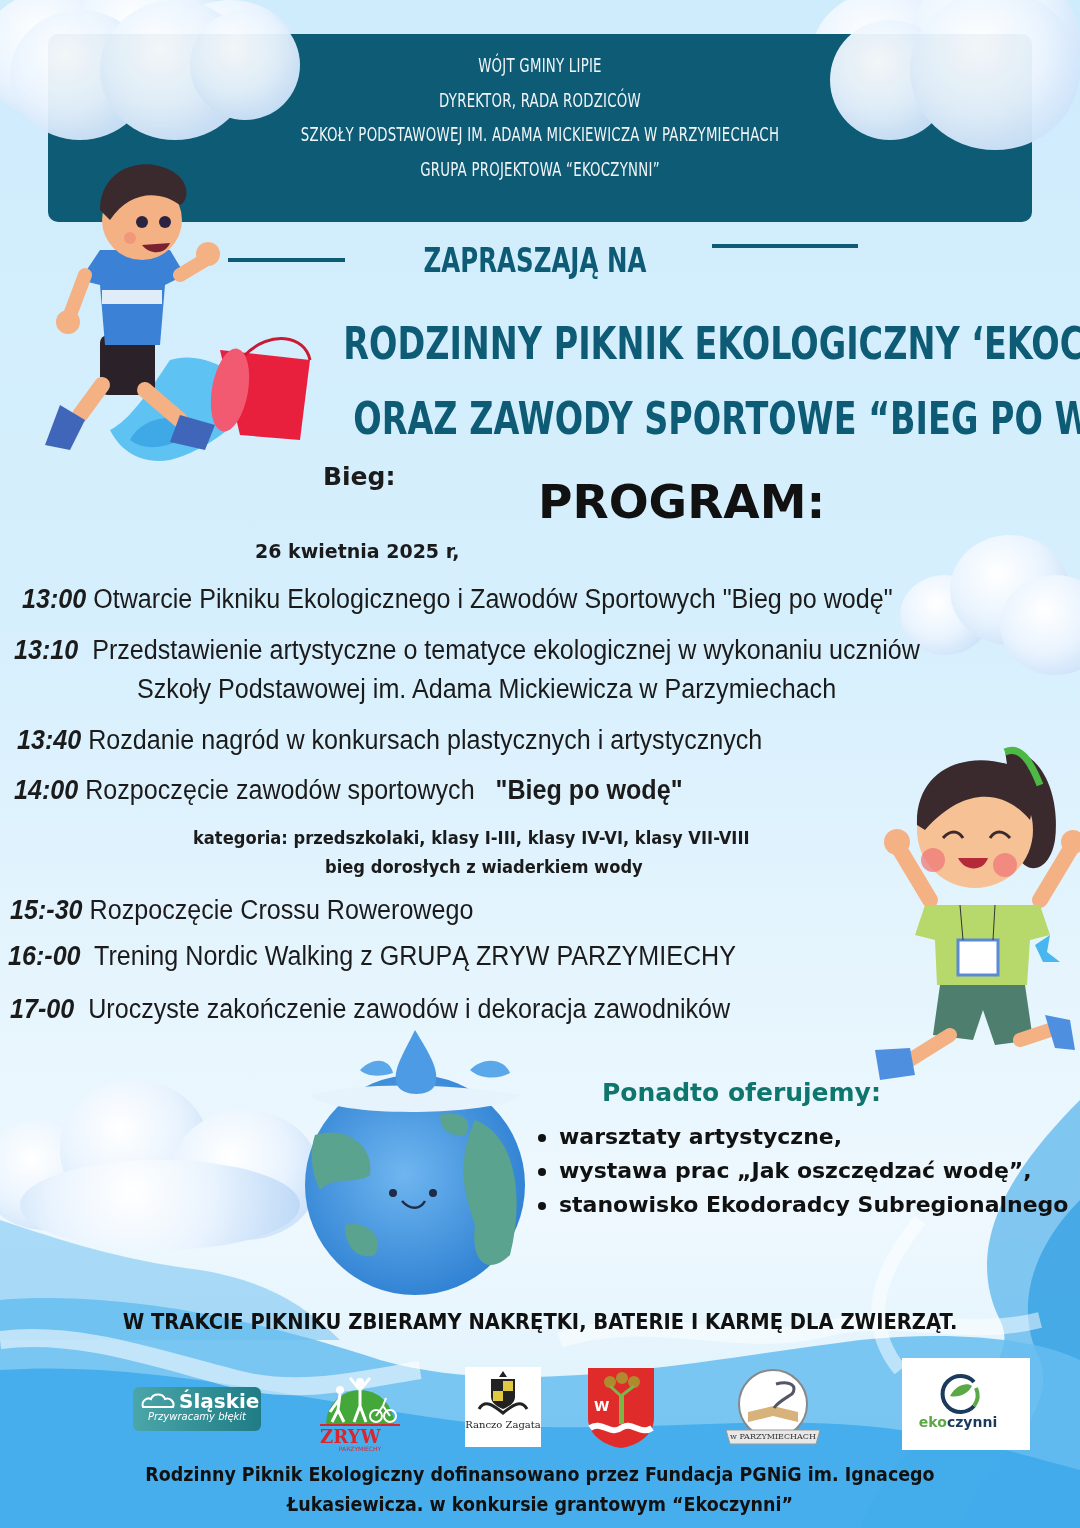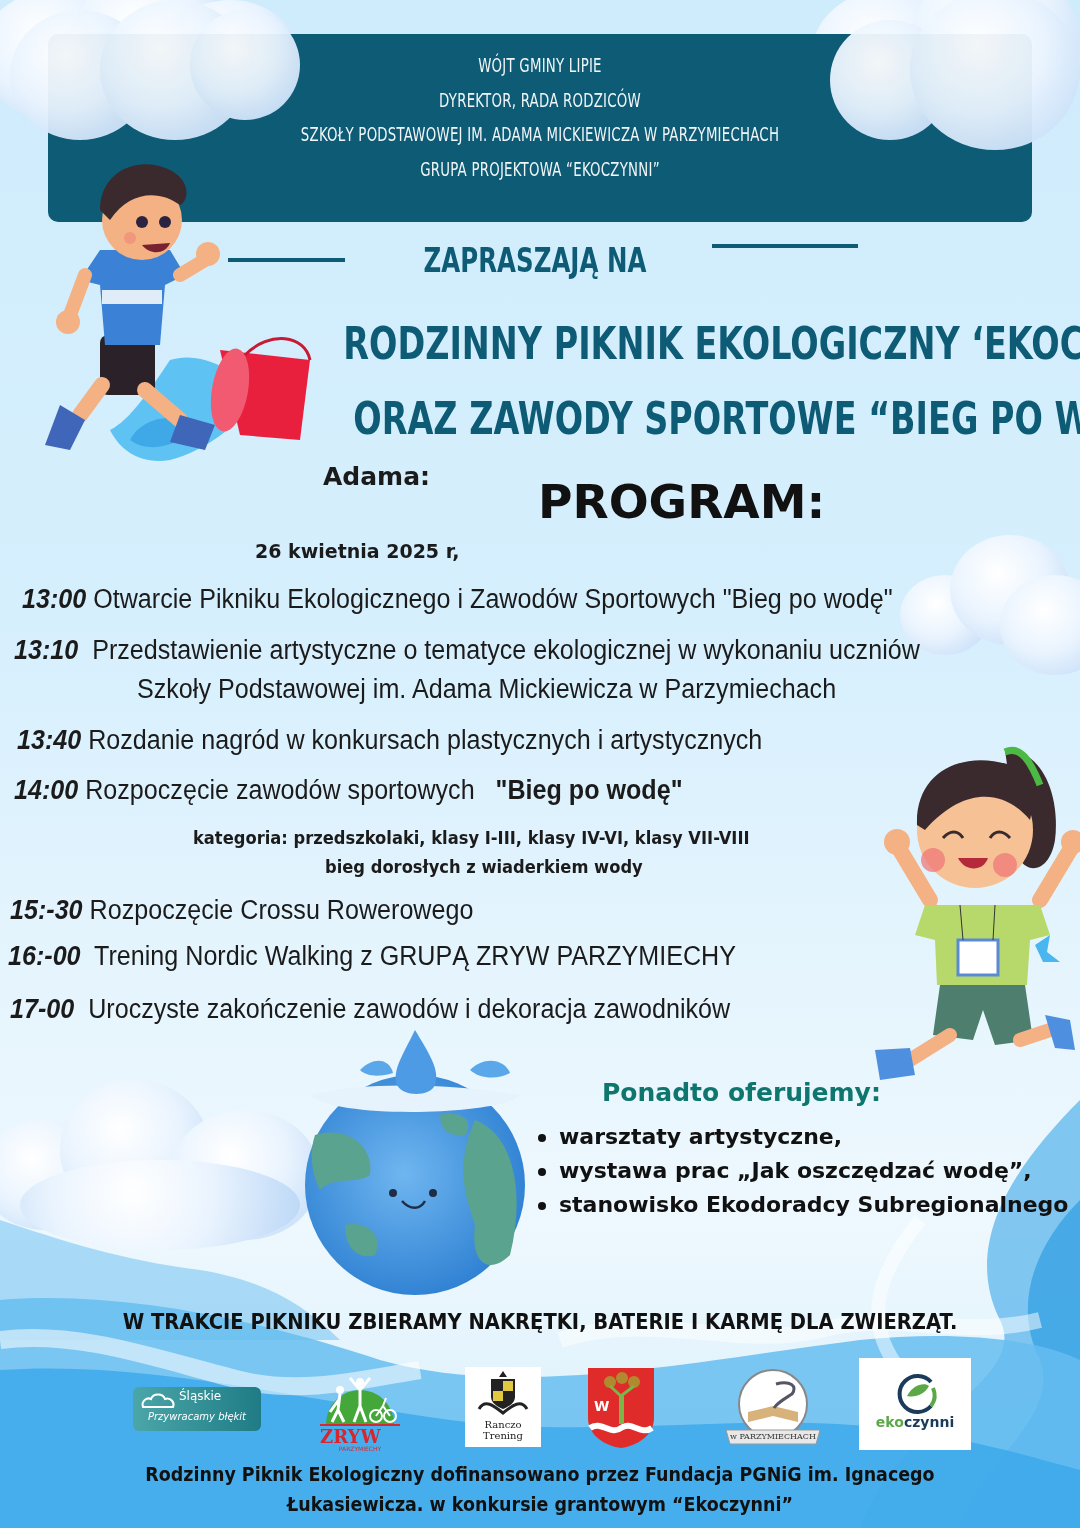--- a/index.html
+++ b/index.html
@@ -132,21 +132,21 @@
   <circle cx="100" cy="88" r="6" fill="#f08b78" opacity="0.7"></circle>
 </svg>
 
 <div class="teal-rule" style="left:228px;top:258px;width:117px"></div>
 <div class="teal-rule" style="left:712px;top:244px;width:146px"></div>
 
 <div class="headline" style="left:380px;top:240px;width:310px;font-size:34px;transform:scaleX(0.72)">ZAPRASZAJĄ NA</div>
 <div class="headline" style="left:240px;top:318px;width:860px;font-size:44px;transform:scaleX(0.76)">RODZINNY PIKNIK EKOLOGICZNY ‘EKOCZYNNI”</div>
 <div class="headline" style="left:250px;top:393px;width:860px;font-size:44px;transform:scaleX(0.76)">ORAZ ZAWODY SPORTOWE “BIEG PO WODĘ”</div>
 
-<div class="txt" style="left:323px;top:462px;font-family:'DejaVu Sans',sans-serif;font-weight:bold;font-size:25px">Adama:</div>
+<div class="txt" style="left:323px;top:462px;font-family:'DejaVu Sans',sans-serif;font-weight:bold;font-size:25px">Bieg:</div>
 <div class="txt" style="left:538px;top:474px;font-family:'DejaVu Sans',sans-serif;font-weight:bold;font-size:47px;color:#111">PROGRAM:</div>
 <div class="txt" style="left:255px;top:540px;font-family:'DejaVu Sans',sans-serif;font-weight:bold;font-size:19px">26 kwietnia 2025 r,</div>
 
 <div class="txt item-line" style="left:22px;top:584px">
   <span class="time">13:00</span>
   <span>Otwarcie Pikniku Ekologicznego i Zawodów Sportowych "Bieg po wodę"</span>
 </div>
 <div class="txt item-line" style="left:14px;top:635px">
   <span class="time">13:10</span>&nbsp;
   <span>Przedstawienie artystyczne o tematyce ekologicznej w wykonaniu uczniów</span>
@@ -234,21 +234,21 @@
 <div class="offer-title">Ponadto oferujemy:</div>
 <ul class="offer-list">
   <li><span class="bullet"></span><span>warsztaty artystyczne,</span></li>
   <li><span class="bullet"></span><span>wystawa prac „Jak oszczędzać wodę”,</span></li>
   <li><span class="bullet"></span><span>stanowisko Ekodoradcy Subregionalnego</span></li>
 </ul>
 
 <div class="collect">W TRAKCIE PIKNIKU ZBIERAMY NAKRĘTKI, BATERIE I KARMĘ DLA ZWIERZĄT.</div>
 
 <div class="logo" style="left:133px;top:1387px;width:128px;height:44px;border-radius:6px;background:linear-gradient(90deg,#4aa6a8,#1f7c86)">
-  <div style="position:absolute;left:46px;top:2px;color:#fff;font-family:'DejaVu Sans',sans-serif;font-weight:normal;font-size:12px">Śląskie</div>
+  <div style="position:absolute;left:46px;top:2px;color:#fff;font-family:'DejaVu Sans',sans-serif;font-weight:bold;font-size:20px">Śląskie</div>
   <div style="position:absolute;left:4px;top:24px;width:120px;text-align:center;color:#fff;font-family:'DejaVu Sans',sans-serif;font-style:italic;font-size:10px">Przywracamy błękit</div>
   <svg style="position:absolute;left:6px;top:4px" width="38" height="20" viewBox="0 0 38 20">
       <path d="M4 16 C 2 10, 8 6, 12 8 C 14 2, 24 2, 26 8 C 32 6, 36 12, 34 16 Z" fill="none" stroke="#fff" stroke-width="2"></path>
     </svg>
 </div>
 
 <div class="logo" style="left:320px;top:1368px;width:80px;height:84px">
   <svg width="80" height="56" viewBox="0 0 80 56" style="position:absolute;left:0;top:0">
     <path d="M6 56 A 34 34 0 0 1 74 56 Z" fill="#44a73a"></path>
     <circle cx="20" cy="22" r="4" fill="#fff"></circle>
@@ -264,21 +264,21 @@
 </div>
 
 <div class="logo" style="left:465px;top:1367px;width:76px;height:80px;background:#fff">
   <svg width="76" height="50" viewBox="0 0 76 50" style="position:absolute;left:0;top:2px">
     <path d="M38 2 L 42 8 L 34 8 Z" fill="#222"></path>
     <path d="M26 10 L 50 10 L 50 28 C 50 36, 38 40, 38 40 C 38 40, 26 36, 26 28 Z" fill="#222"></path>
     <rect x="38" y="12" width="10" height="10" fill="#e0c840"></rect>
       <rect x="28" y="22" width="10" height="10" fill="#e0c840"></rect>
     <path d="M14 40 C 20 30, 28 36, 38 44 C 48 36, 56 30, 62 40" stroke="#222" stroke-width="3" fill="none"></path>
   </svg>
-  <div style="position:absolute;left:0;top:52px;width:76px;text-align:center;color:#222;font-family:'DejaVu Serif',serif;font-size:10px">Ranczo Trening</div>
+  <div style="position:absolute;left:0;top:52px;width:76px;text-align:center;color:#222;font-family:'DejaVu Serif',serif;font-size:10px">Ranczo Zagata</div>
 </div>
 
 <div class="logo" style="left:586px;top:1366px;width:70px;height:83px">
   <svg width="70" height="83" viewBox="0 0 70 83">
     <path d="M2 2 L 68 2 L 68 52 C 68 70, 50 80, 35 82 C 20 80, 2 70, 2 52 Z" fill="#e02b2b"></path>
     <path d="M4 62 C 15 54, 25 70, 35 62 C 45 54, 55 70, 66 62" stroke="#fff" stroke-width="6" fill="none"></path>
     <rect x="33" y="28" width="5" height="30" fill="#7ab648"></rect>
     <circle cx="24" cy="16" r="6" fill="#b08a2e"></circle>
       <circle cx="36" cy="12" r="6" fill="#b08a2e"></circle>
       <circle cx="48" cy="16" r="6" fill="#b08a2e"></circle>
@@ -290,21 +290,21 @@
 <div class="logo" style="left:720px;top:1366px;width:106px;height:82px">
   <svg width="106" height="82" viewBox="0 0 106 82">
     <circle cx="53" cy="38" r="34" fill="#fff" stroke="#888" stroke-width="2"></circle>
     <path d="M28 46 L 53 40 L 78 46 L 78 56 L 53 50 L 28 56 Z" fill="#d7b27a"></path>
     <path d="M56 18 C 70 14, 78 20, 72 28 C 66 32, 58 36, 54 42" stroke="#556" stroke-width="3" fill="none"></path>
     <path d="M6 64 L 100 64 L 96 78 L 10 78 Z" fill="#e8e8e8" stroke="#999" stroke-width="1"></path>
   </svg>
   <div style="position:absolute;left:8px;top:66px;width:90px;text-align:center;color:#333;font-family:'DejaVu Serif',serif;font-size:8px">w PARZYMIECHACH</div>
 </div>
 
-<div class="logo" style="left:859px;top:1358px;width:112px;height:92px;background:#fff">
+<div class="logo" style="left:902px;top:1358px;width:128px;height:92px;background:#fff">
   <svg width="112" height="60" viewBox="0 0 112 60" style="position:absolute;left:0;top:6px">
     <path d="M72 18 A 18 18 0 1 0 72 42" stroke="#1b3b5c" stroke-width="4" fill="none"></path>
     <path d="M72 42 A 18 18 0 0 0 74 24" stroke="#5aa846" stroke-width="4" fill="none"></path>
     <path d="M48 32 C 54 20, 66 18, 70 22 C 66 30, 56 34, 48 32 Z" fill="#5aa846"></path>
   </svg>
   <div style="position:absolute;left:0;top:56px;width:112px;text-align:center;font-family:'DejaVu Sans',sans-serif;font-weight:bold;font-size:14px">
     <span style="color:#5aa846">eko</span><span style="color:#1b3b5c">czynni</span>
   </div>
 </div>
 

